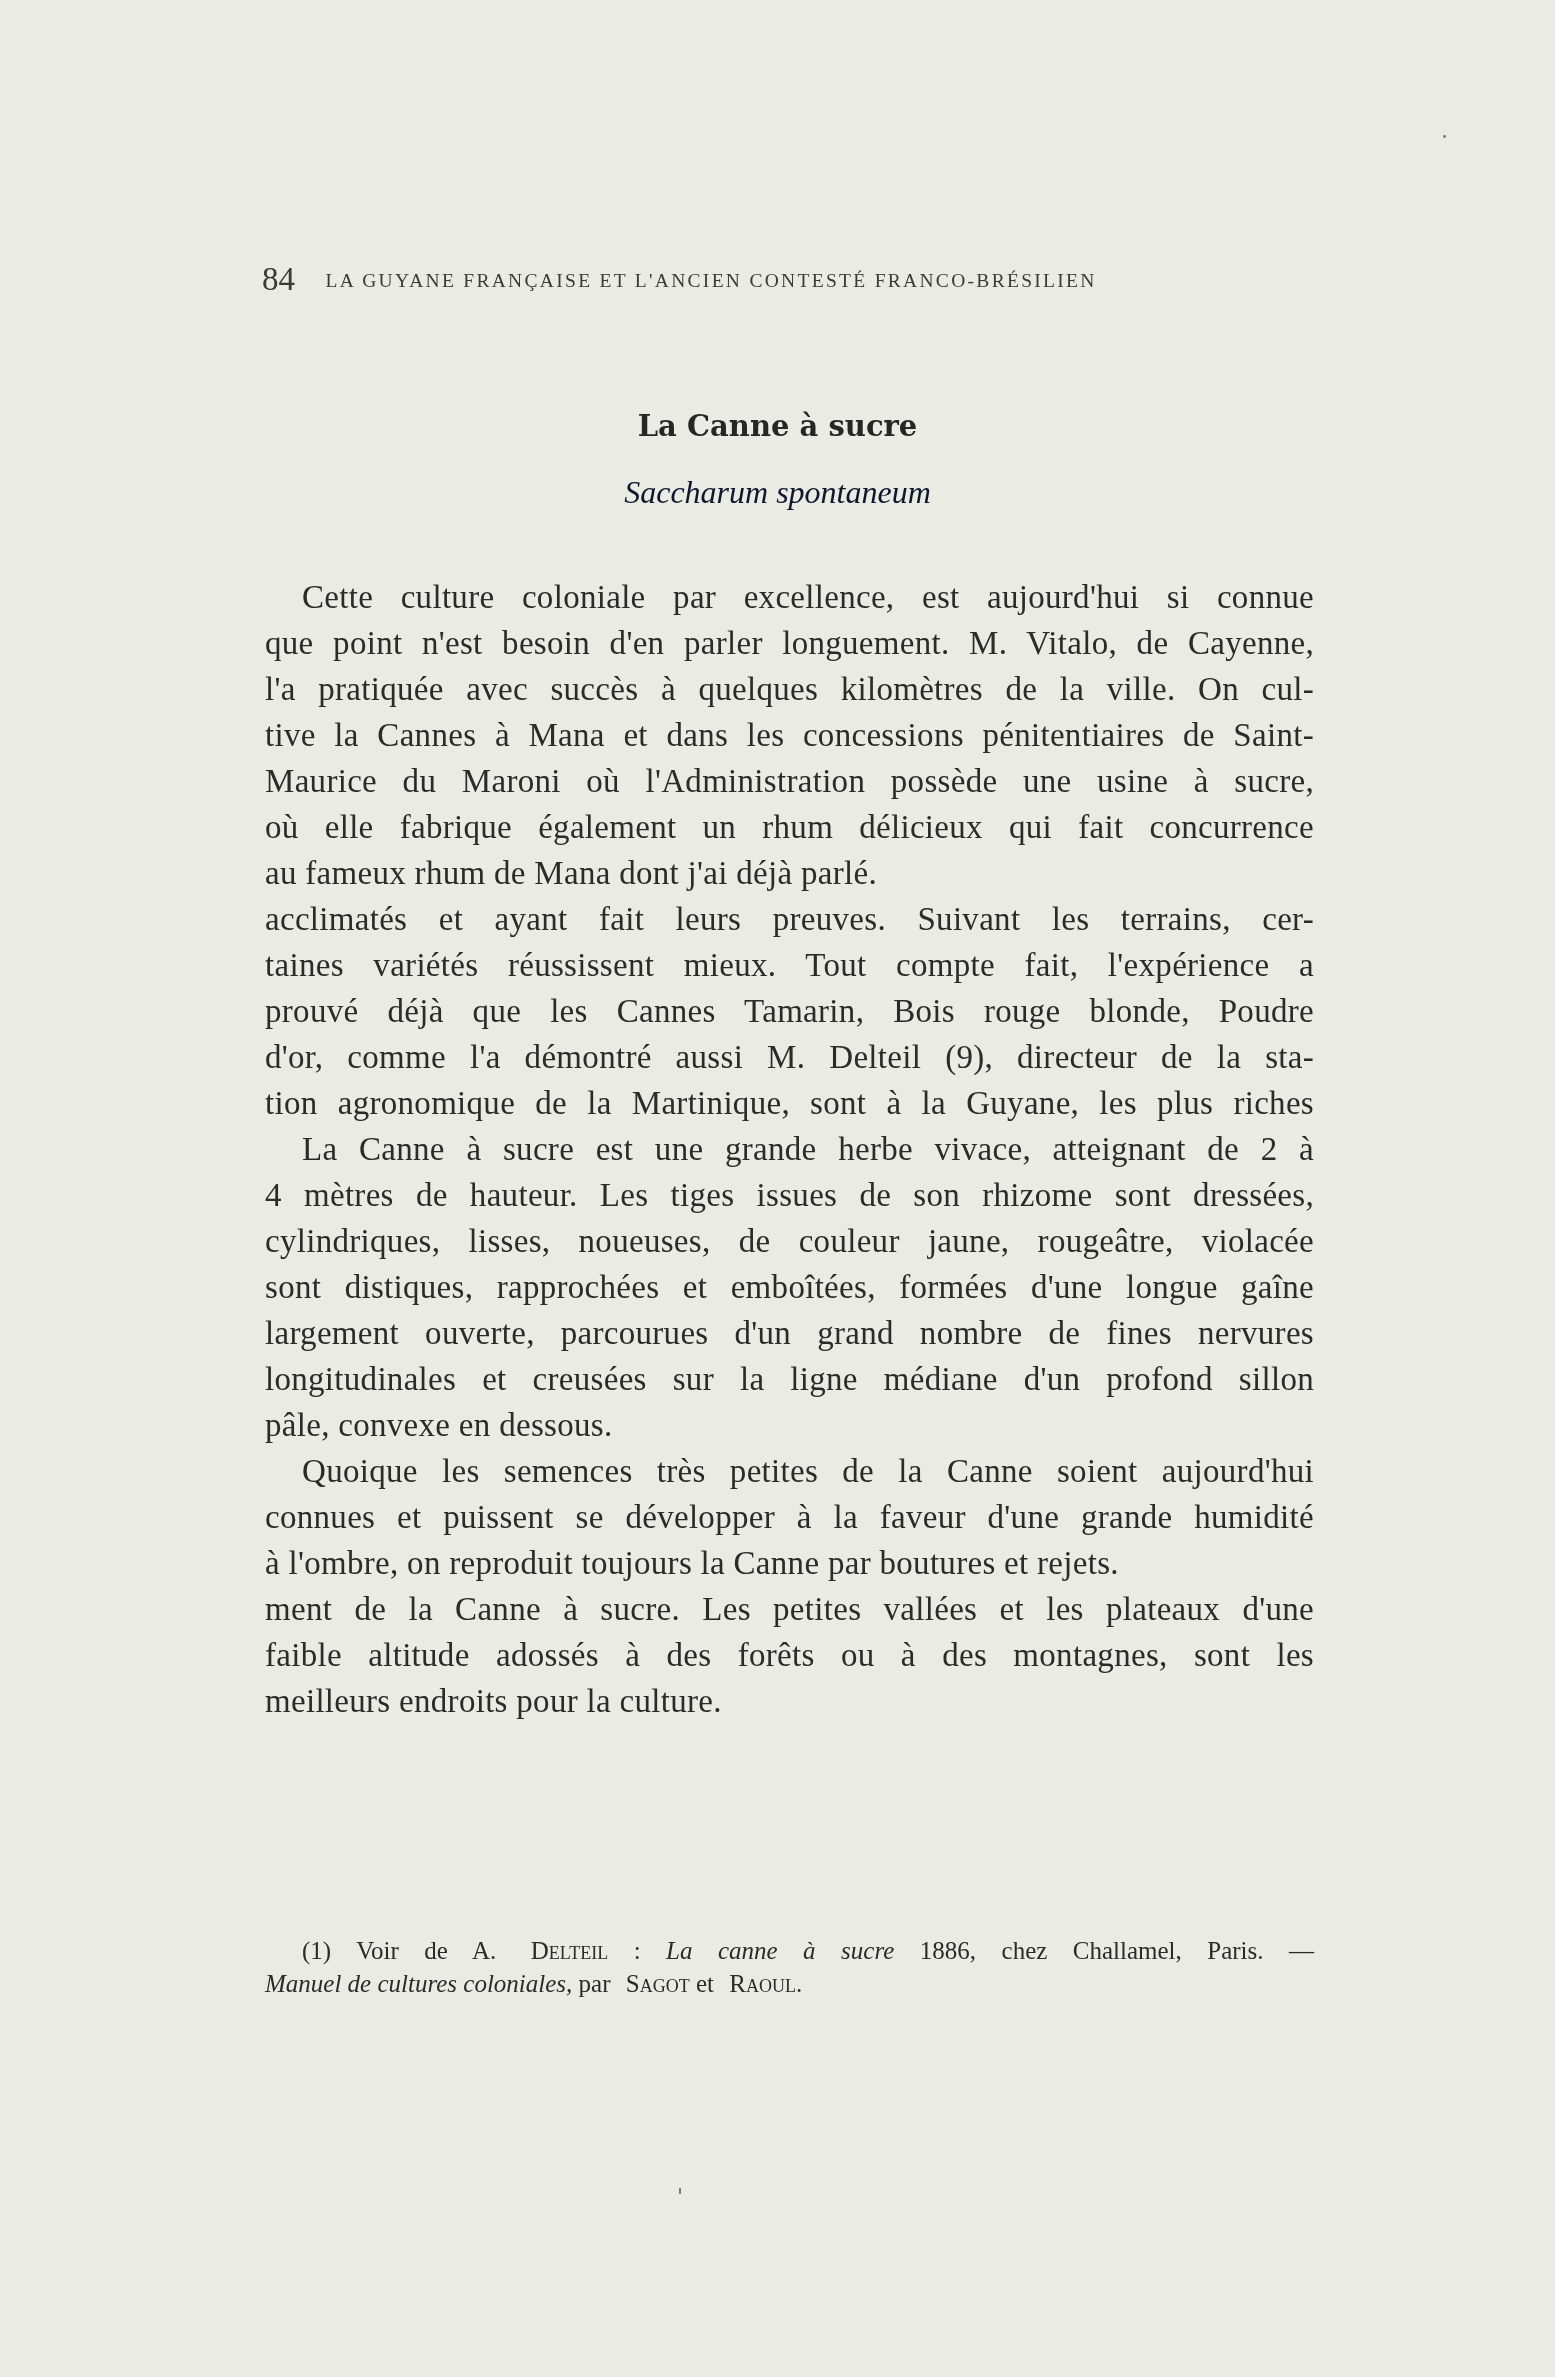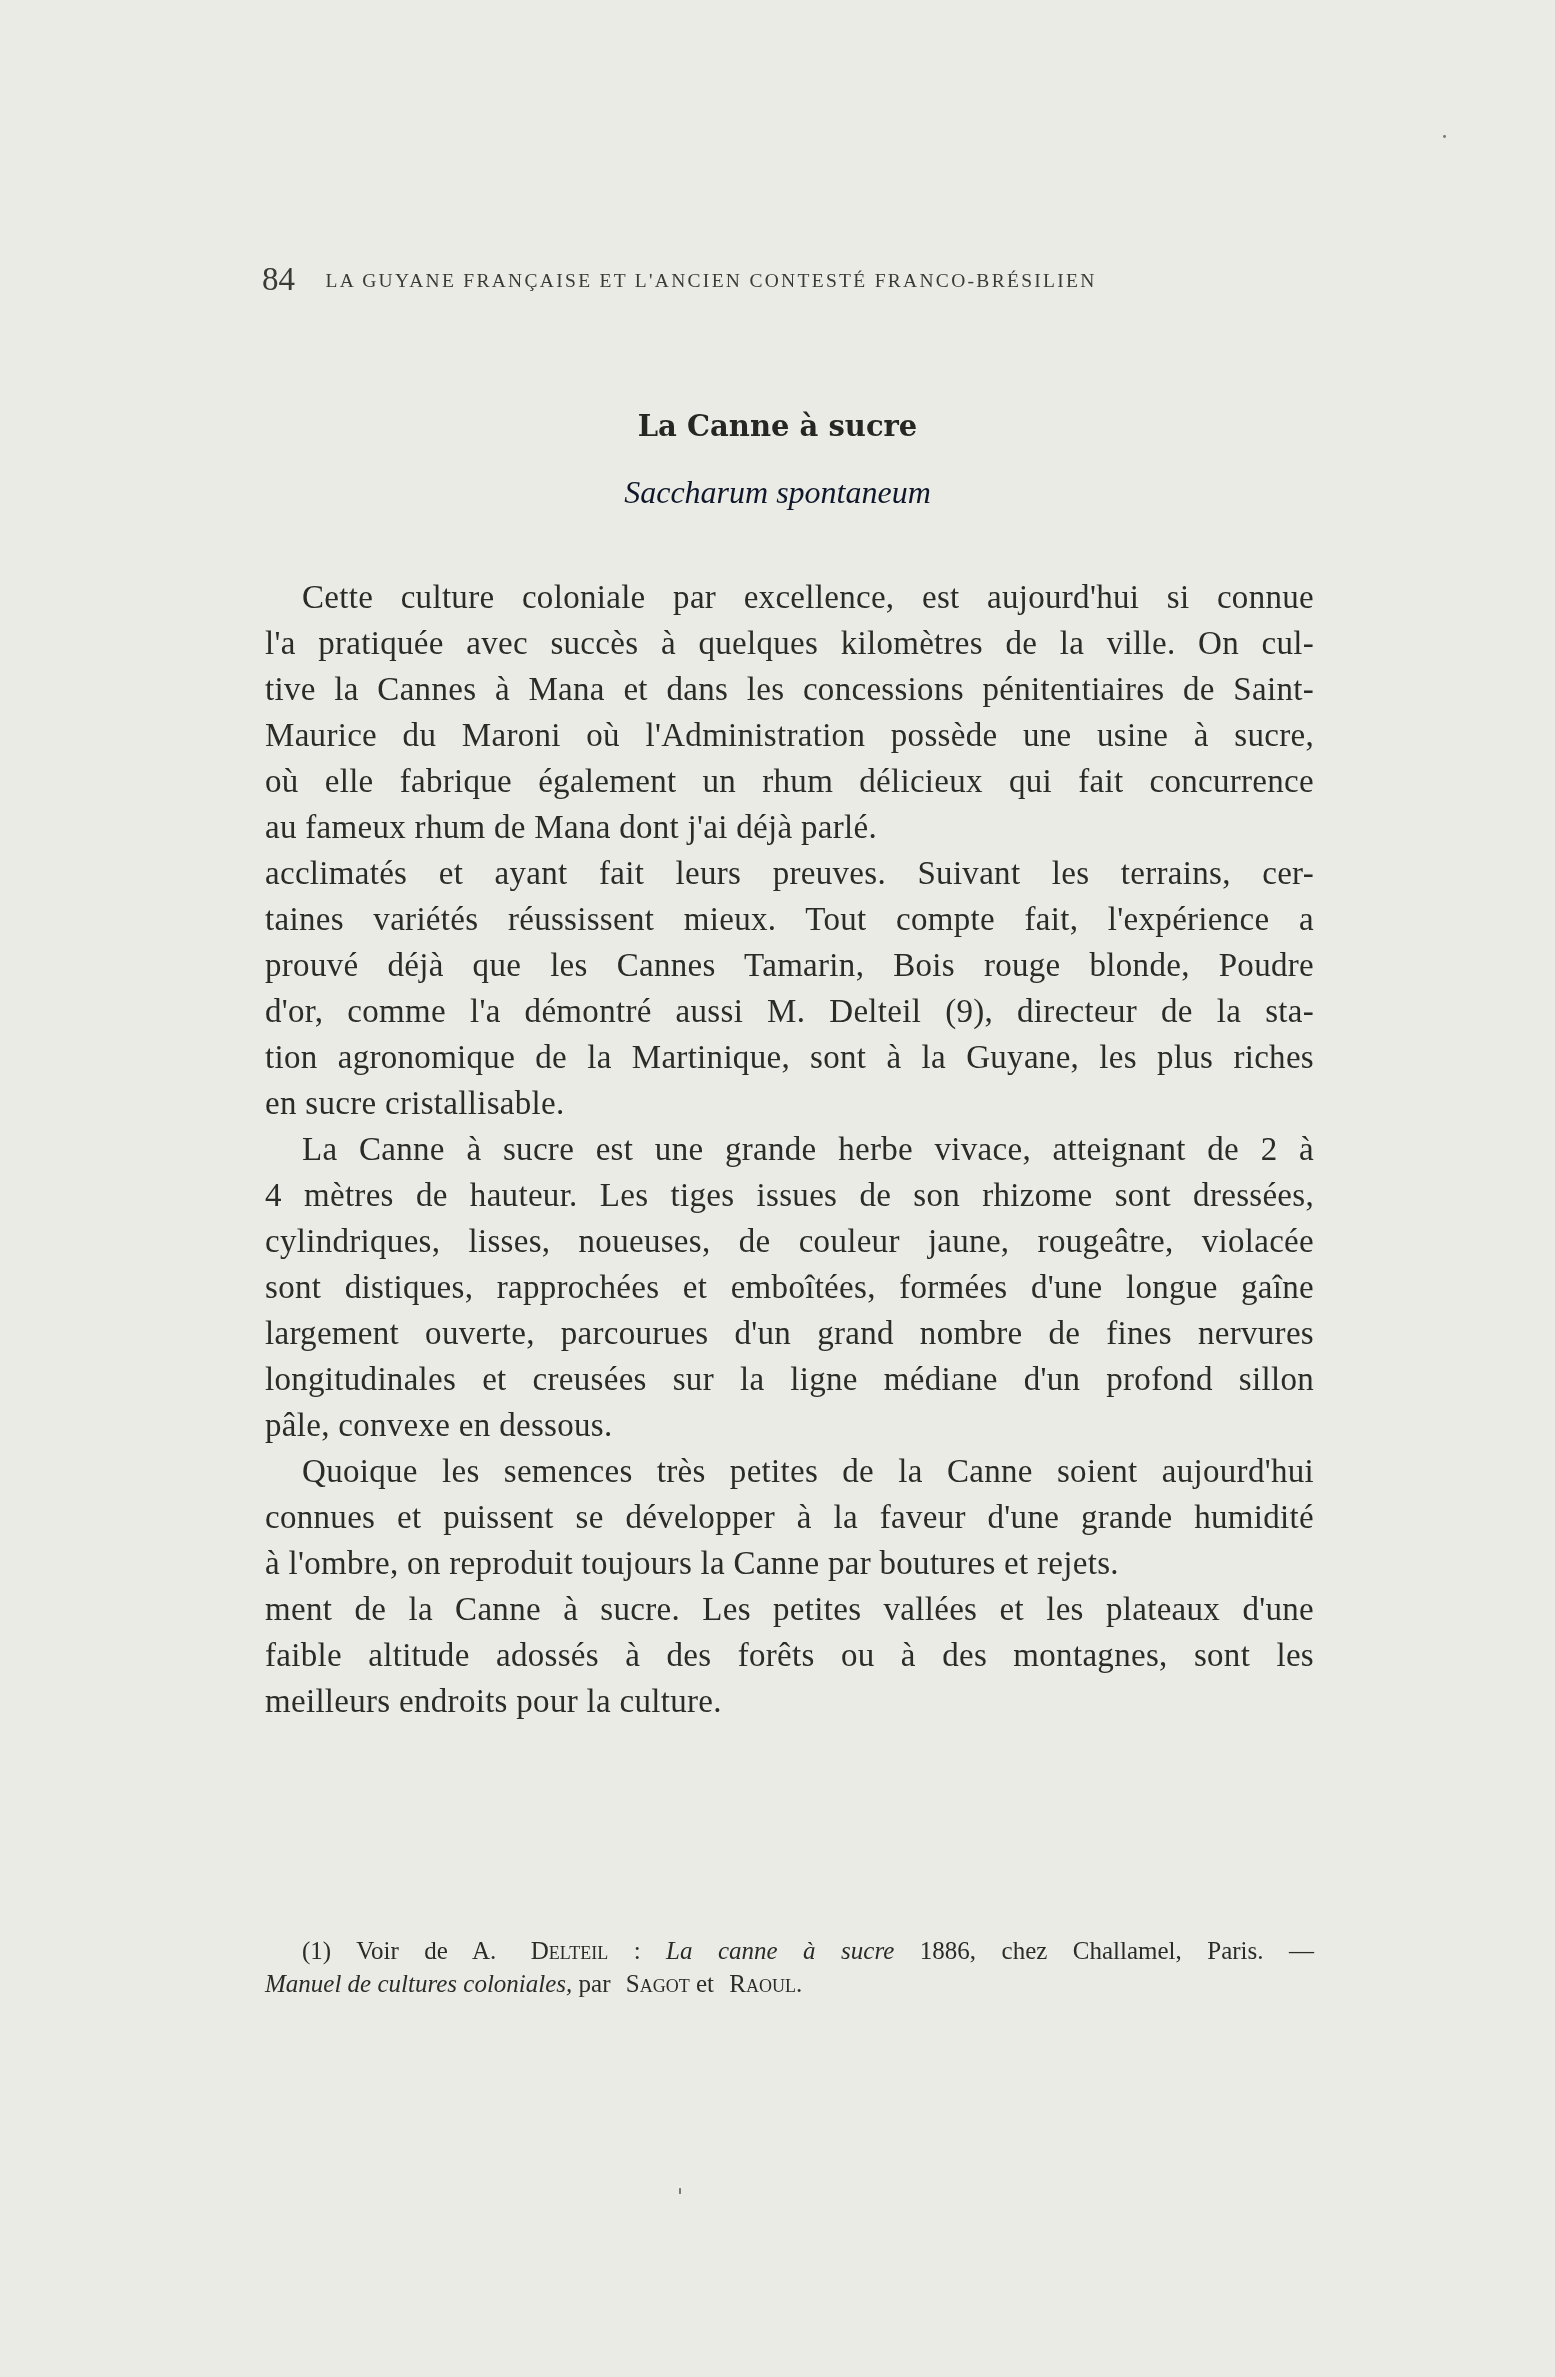--- a/index.html
+++ b/index.html
@@ -62,34 +62,34 @@
     <span class="head-title">LA GUYANE FRANÇAISE ET L'ANCIEN CONTESTÉ FRANCO-BRÉSILIEN</span>
   </div>
 
   <div class="title">La Canne à sucre</div>
   <div class="subtitle">Saccharum spontaneum</div>
 
   <div class="body-text">
 
     <div>
       <span class="line indent">Cette culture coloniale par excellence, est aujourd'hui si connue</span>
+      <span class="line">que point n'est besoin d'en parler longuement. M. Vitalo, de Cayenne,</span>
       <span class="line">l'a pratiquée avec succès à quelques kilomètres de la ville. On cul-</span>
       <span class="line">tive la Cannes à Mana et dans les concessions pénitentiaires de Saint-</span>
       <span class="line">Maurice du Maroni où l'Administration possède une usine à sucre,</span>
       <span class="line">où elle fabrique également un rhum délicieux qui fait concurrence</span>
       <span class="line last">au fameux rhum de Mana dont j'ai déjà parlé.</span>
     </div>
 
     <div>
       <span class="line">acclimatés et ayant fait leurs preuves. Suivant les terrains, cer-</span>
       <span class="line">taines variétés réussissent mieux. Tout compte fait, l'expérience a</span>
       <span class="line">prouvé déjà que les Cannes Tamarin, Bois rouge blonde, Poudre</span>
       <span class="line">d'or, comme l'a démontré aussi M. Delteil (9), directeur de la sta-</span>
       <span class="line">tion agronomique de la Martinique, sont à la Guyane, les plus riches</span>
-      <span class="line last">en sucre cristallisable.</span>
     </div>
 
     <div>
       <span class="line indent">La Canne à sucre est une grande herbe vivace, atteignant de 2 à</span>
       <span class="line">4 mètres de hauteur. Les tiges issues de son rhizome sont dressées,</span>
       <span class="line">cylindriques, lisses, noueuses, de couleur jaune, rougeâtre, violacée</span>
       <span class="line">sont distiques, rapprochées et emboîtées, formées d'une longue gaîne</span>
       <span class="line">largement ouverte, parcourues d'un grand nombre de fines nervures</span>
       <span class="line">longitudinales et creusées sur la ligne médiane d'un profond sillon</span>
       <span class="line last">pâle, convexe en dessous.</span>

